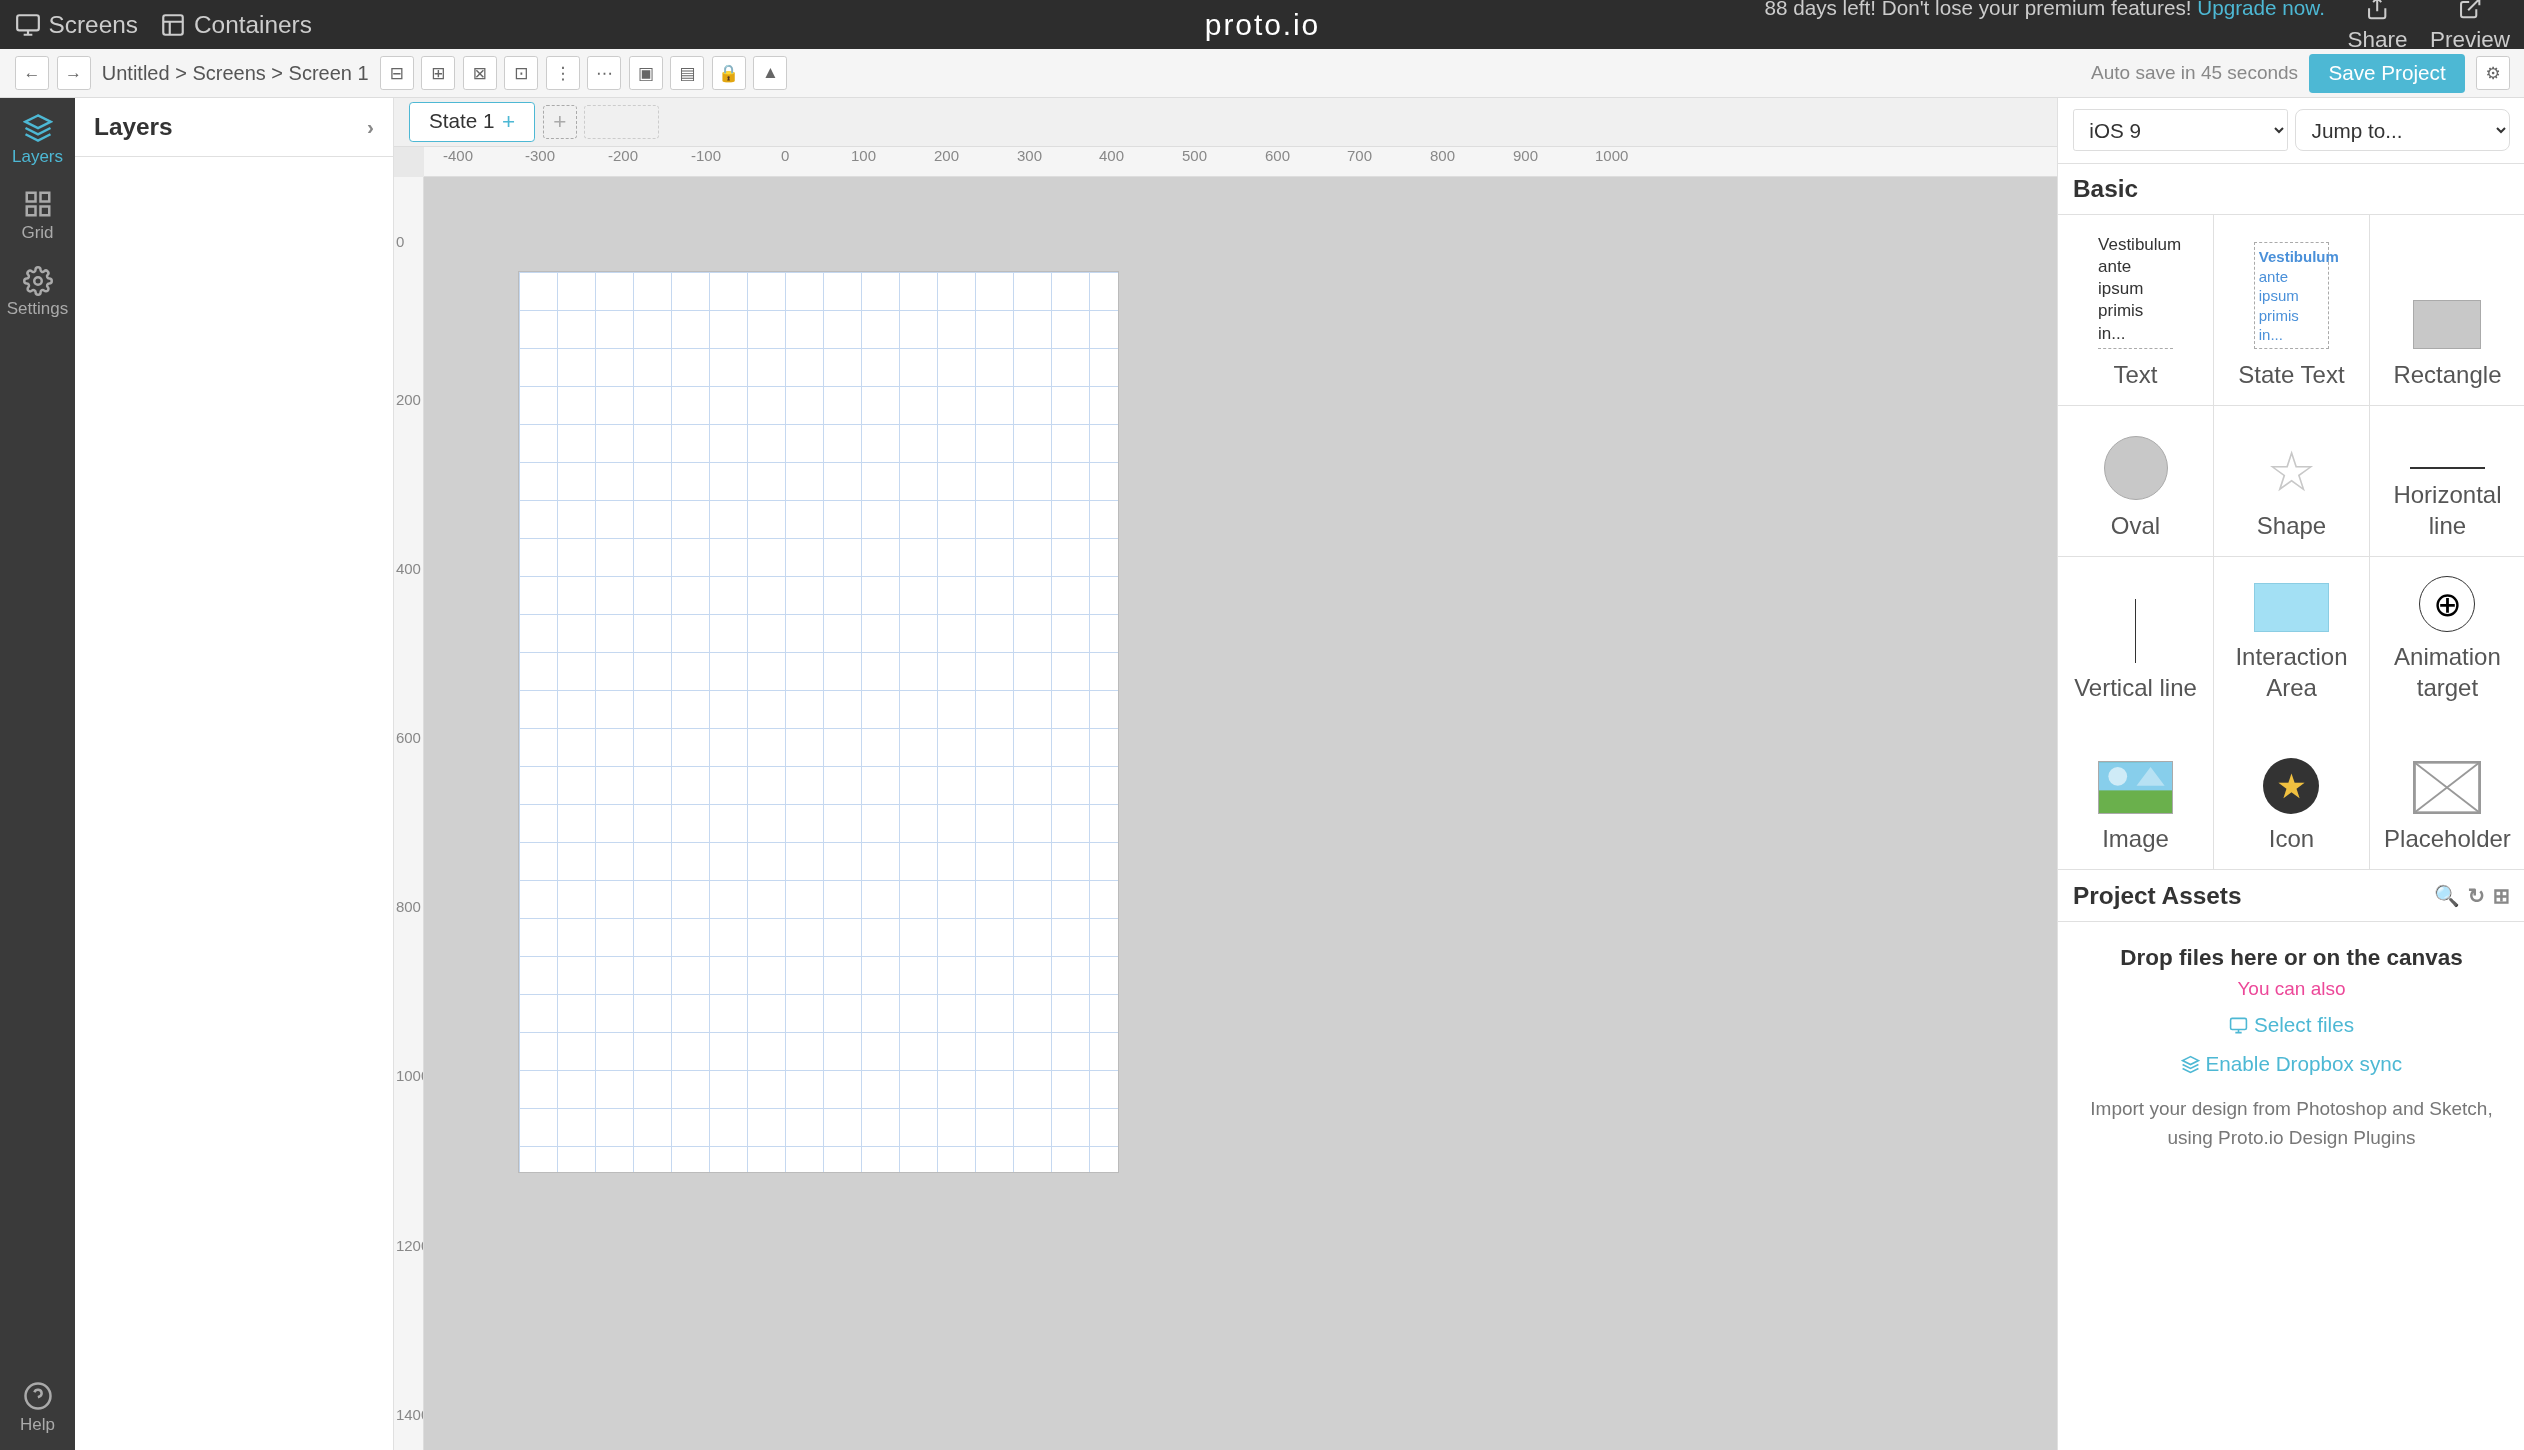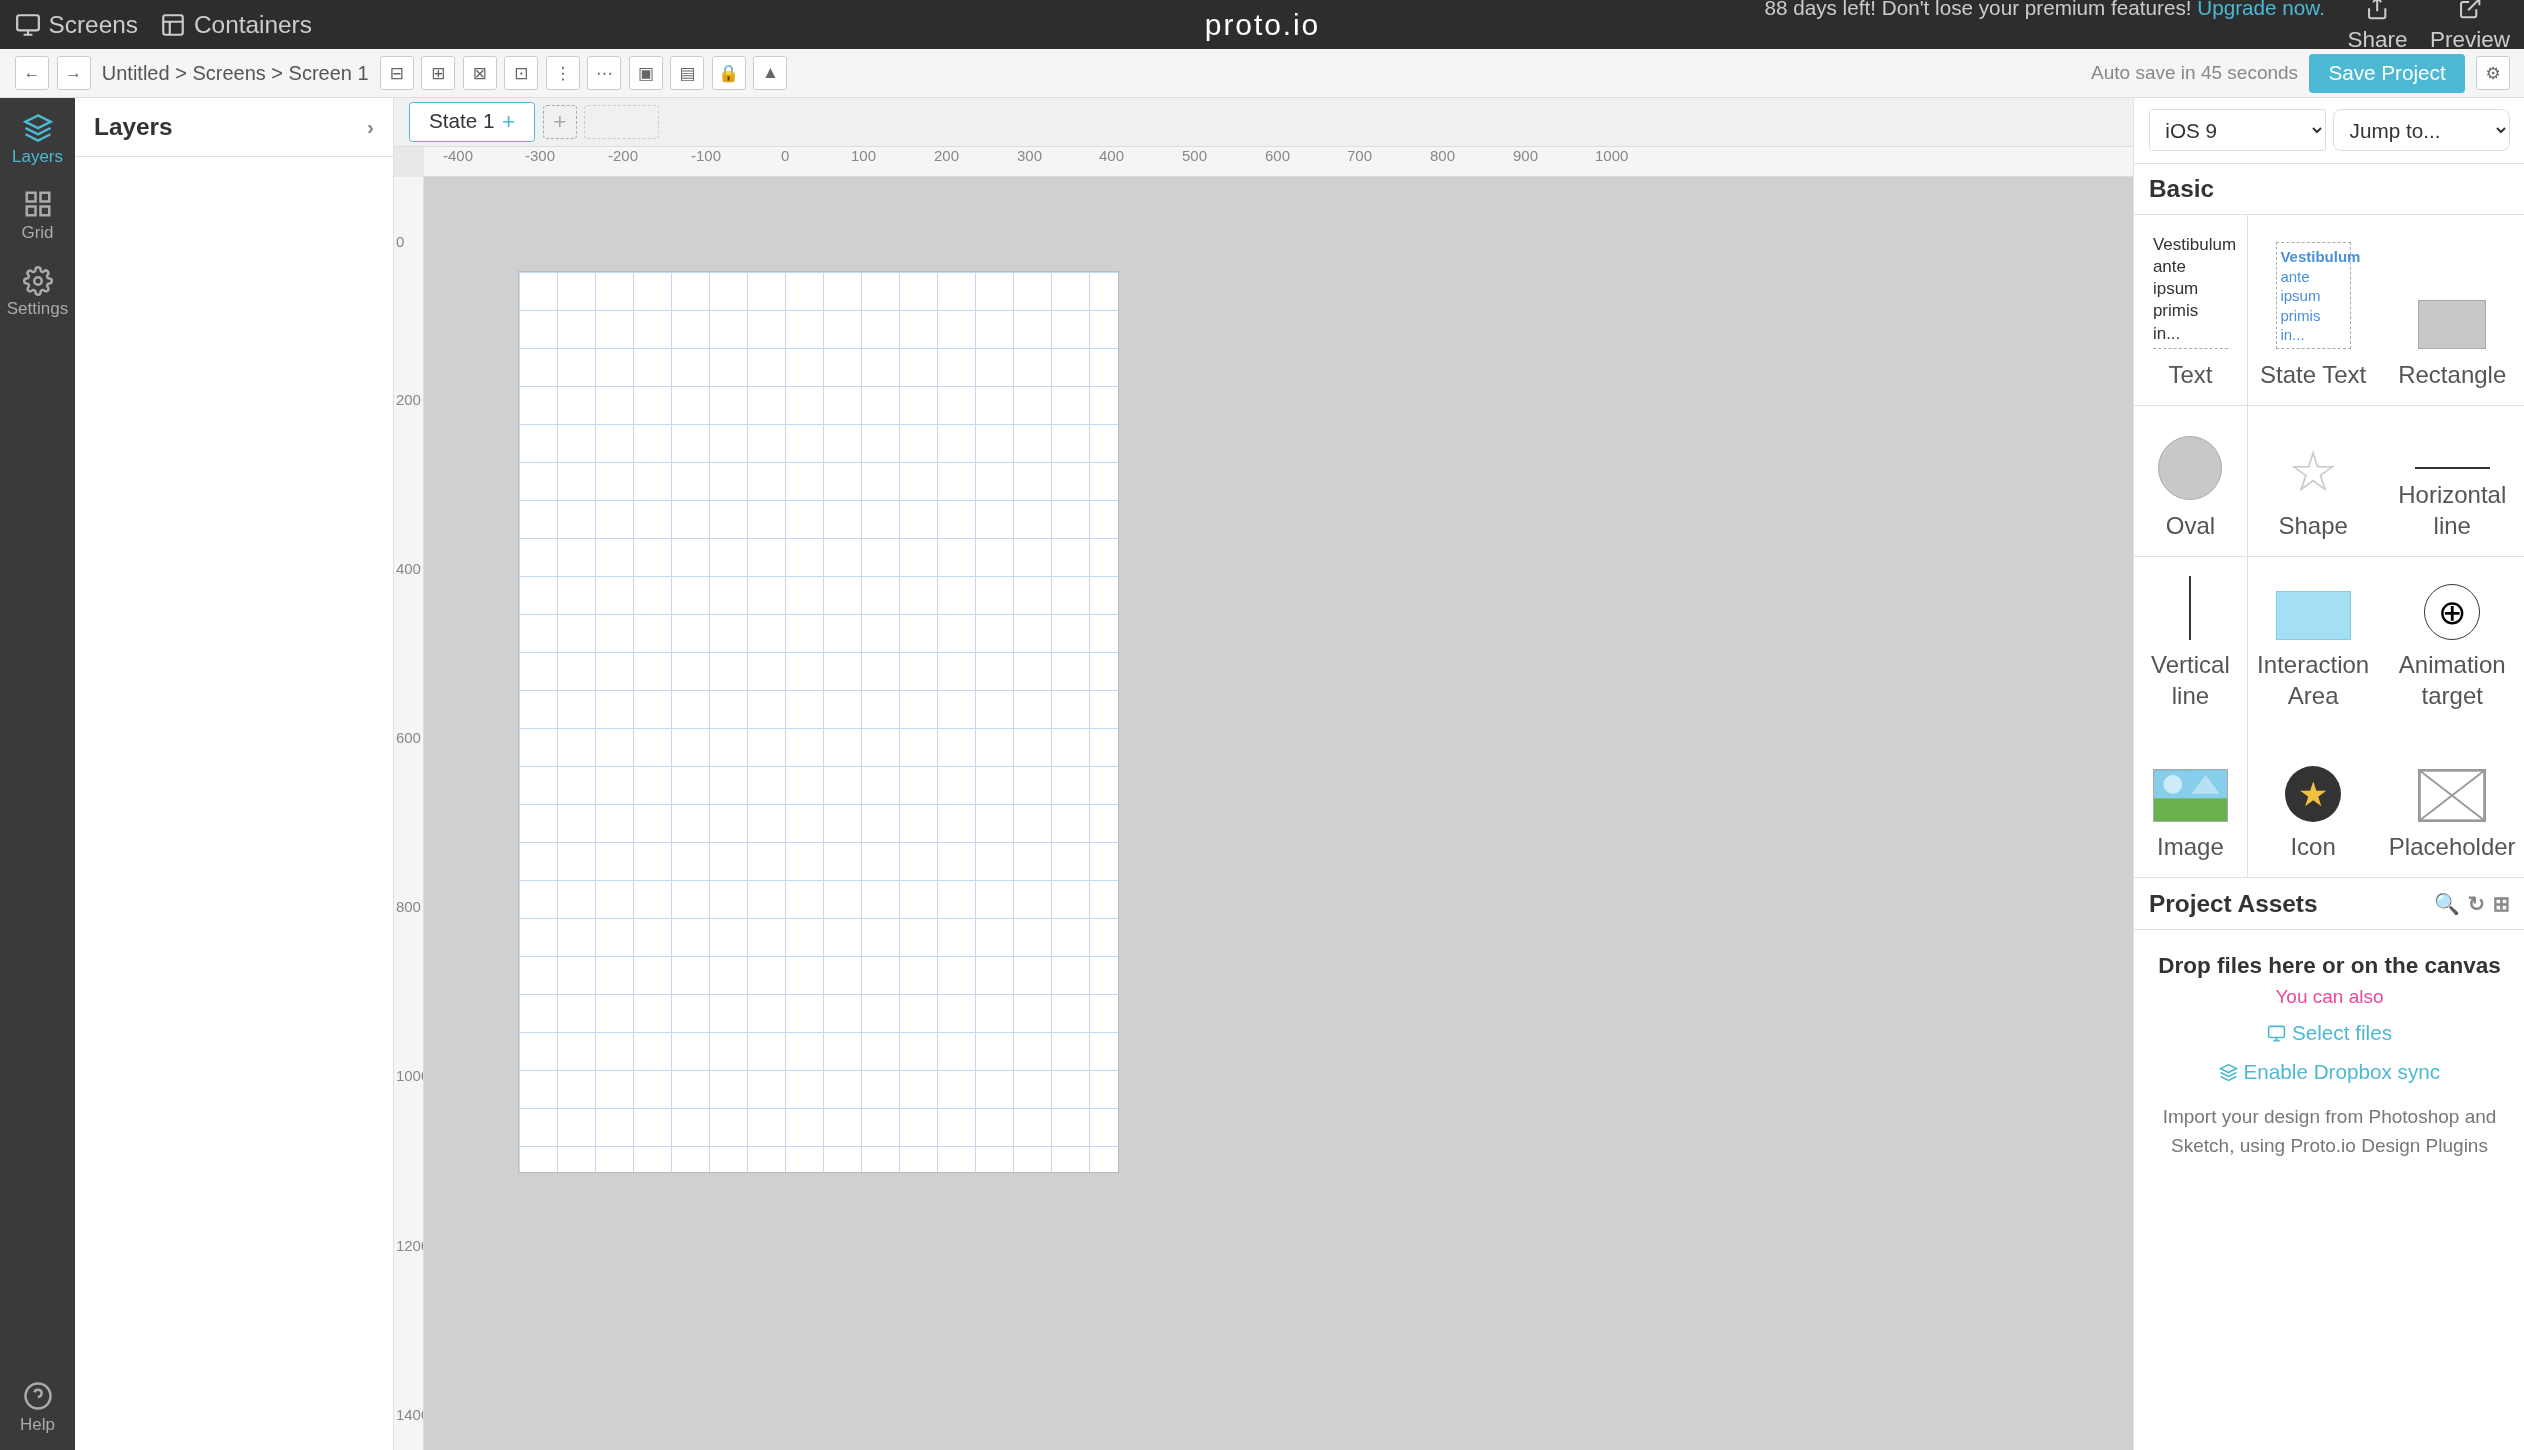--- a/index.html
+++ b/index.html
@@ -163,21 +163,21 @@
       background: white;
       background-image:
         linear-gradient(to right, #c5d8f0 0.9px, transparent 0.9px),
         linear-gradient(to bottom, #c5d8f0 0.9px, transparent 0.9px);
       background-size: 38px 38px;
       border: 0.9px solid #bbb;
     }
 
     
     .right-panel {
-      width: 392px;
+      width: 468px;
       background: white;
       border-left: 0.9px solid #e0e0e0;
       display: flex;
       flex-direction: column;
       overflow-y: auto;
     }
 
     
     .device-selector {
       display: flex;

